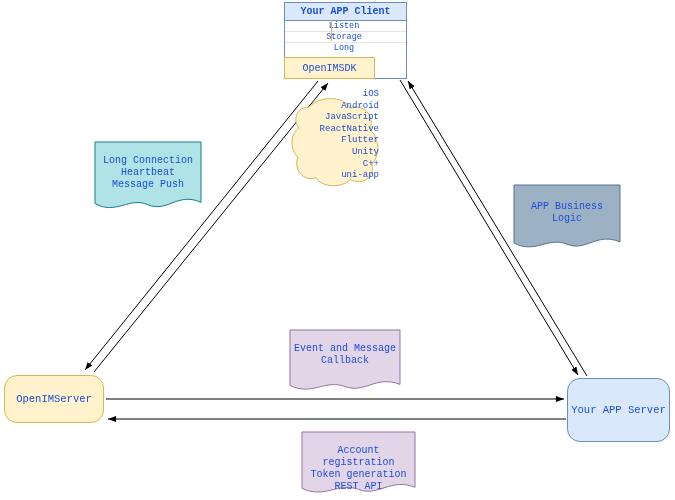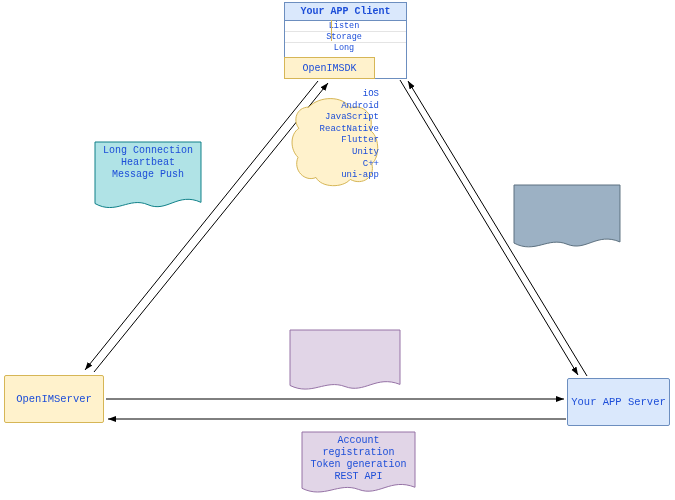--- a/index.html
+++ b/index.html
@@ -16,30 +16,30 @@
           padding-right:3px;border-bottom:1px solid #e4e4e4;}
   .client-row.last{border-bottom:none;}
   .client-vline{position:absolute;left:46px;top:17px;height:21px;width:0;
           border-left:1px solid #d6b656;}
   .sdk{position:absolute;left:-1px;bottom:-1px;width:91px;height:22px;
           background:#fff2cc;border:1px solid #d6b656;box-sizing:border-box;
           display:flex;align-items:center;justify-content:center;font-size:10px;}
 
   
   .node{position:absolute;display:flex;align-items:center;justify-content:center;
-          font-size:10.5px;border:1px solid;border-radius:2px;box-sizing:border-box;
+          font-size:10.5px;border:1px solid;border-radius:13px;box-sizing:border-box;
           background:#fff;}
   .node.openim{left:4px;top:375px;width:100px;height:48px;background:#fff2cc;border-color:#d6b656;}
-  .node.appsrv{left:567px;top:378px;width:103px;height:48px;background:#dae8fc;border-color:#6c8ebf;}
+  .node.appsrv{left:567px;top:378px;width:103px;height:64px;background:#dae8fc;border-color:#6c8ebf;}
 
   
   .doc-note{position:absolute;}
   .doc-note svg{position:absolute;left:0;top:0;width:100%;height:100%;overflow:visible;}
   .doc-note .txt{position:relative;text-align:center;font-size:10px;line-height:12px;
-          white-space:pre-line;padding-top:3px;}
+          white-space:pre-line;padding-top:13px;}
   .doc-note.single .txt{padding-top:16px;}
   .note-long{left:95px;top:142px;width:106px;height:71px;}
   .note-logic{left:514px;top:185px;width:106px;height:67px;}
   .note-event{left:290px;top:330px;width:110px;height:64px;}
   .note-account{left:302px;top:432px;width:113px;height:65px;}
 
   
   .cloud{position:absolute;left:289px;top:84px;width:90px;height:106px;}
   .cloud svg{position:absolute;left:0;top:0;width:100%;height:100%;overflow:visible;}
   .cloud .txt{position:relative;text-align:right;font-size:9px;line-height:11.6px;
@@ -95,26 +95,29 @@
     </svg>
     <div class="txt">Long Connection
 Heartbeat
 Message Push</div>
   </div>
 
   <div class="doc-note note-logic single">
     <svg viewBox="0 0 100 60" preserveAspectRatio="none">
       <path vector-effect="non-scaling-stroke" stroke-width="1" d="M 0 0 L 100 0 L 100 51 C 78 42 68 60 50 53 C 32 46 20 62 0 52 Z" fill="#9cb1c4" stroke="#5d7180"></path>
     </svg>
+    <div class="txt">APP Business Logic</div>
   </div>
 
   <div class="doc-note note-event">
     <svg viewBox="0 0 100 60" preserveAspectRatio="none">
       <path vector-effect="non-scaling-stroke" stroke-width="1" d="M 0 0 L 100 0 L 100 51 C 78 42 68 60 50 53 C 32 46 20 62 0 52 Z" fill="#e1d5e7" stroke="#9673a6"></path>
     </svg>
+    <div class="txt">Event and Message
+Callback</div>
   </div>
 
   <div class="doc-note note-account">
     <svg viewBox="0 0 100 60" preserveAspectRatio="none">
       <path vector-effect="non-scaling-stroke" stroke-width="1" d="M 0 0 L 100 0 L 100 51 C 78 42 68 60 50 53 C 32 46 20 62 0 52 Z" fill="#e1d5e7" stroke="#9673a6"></path>
     </svg>
     <div class="txt">Account registration
 Token generation
 REST API</div>
   </div>

